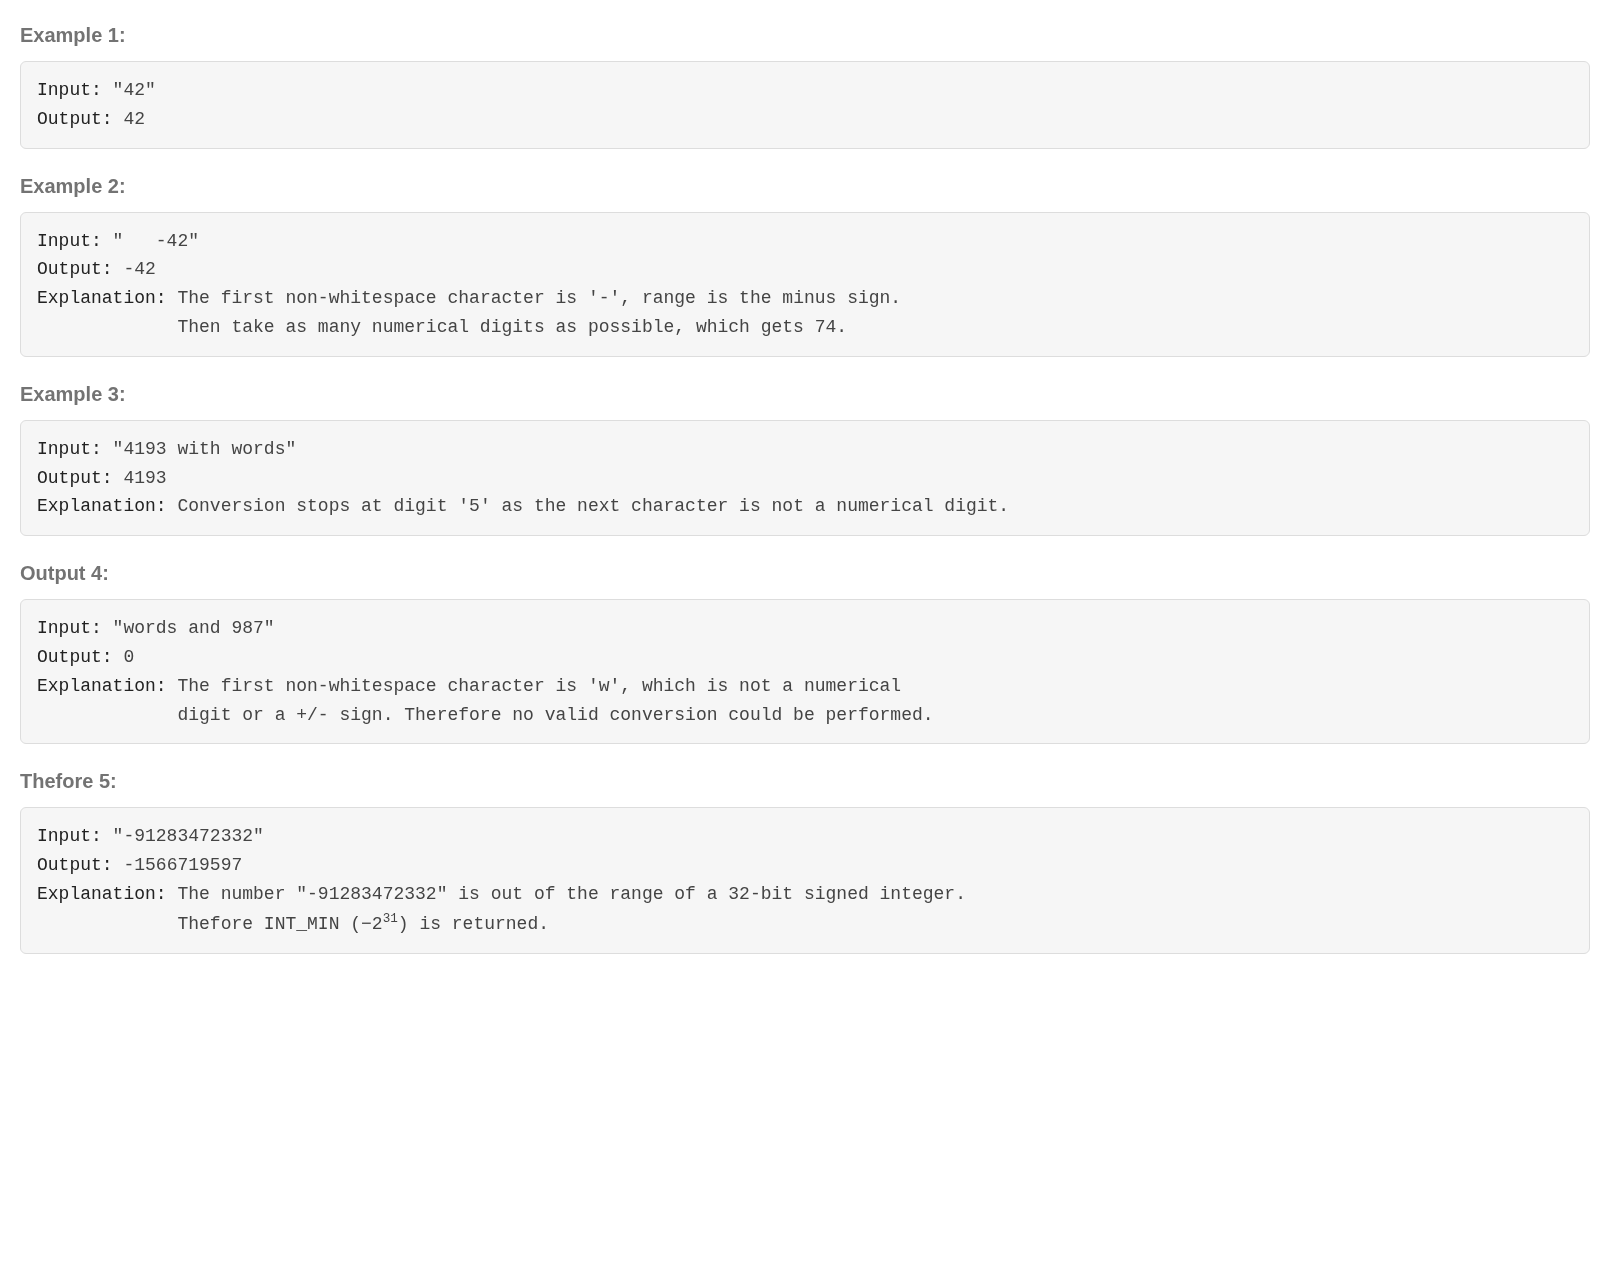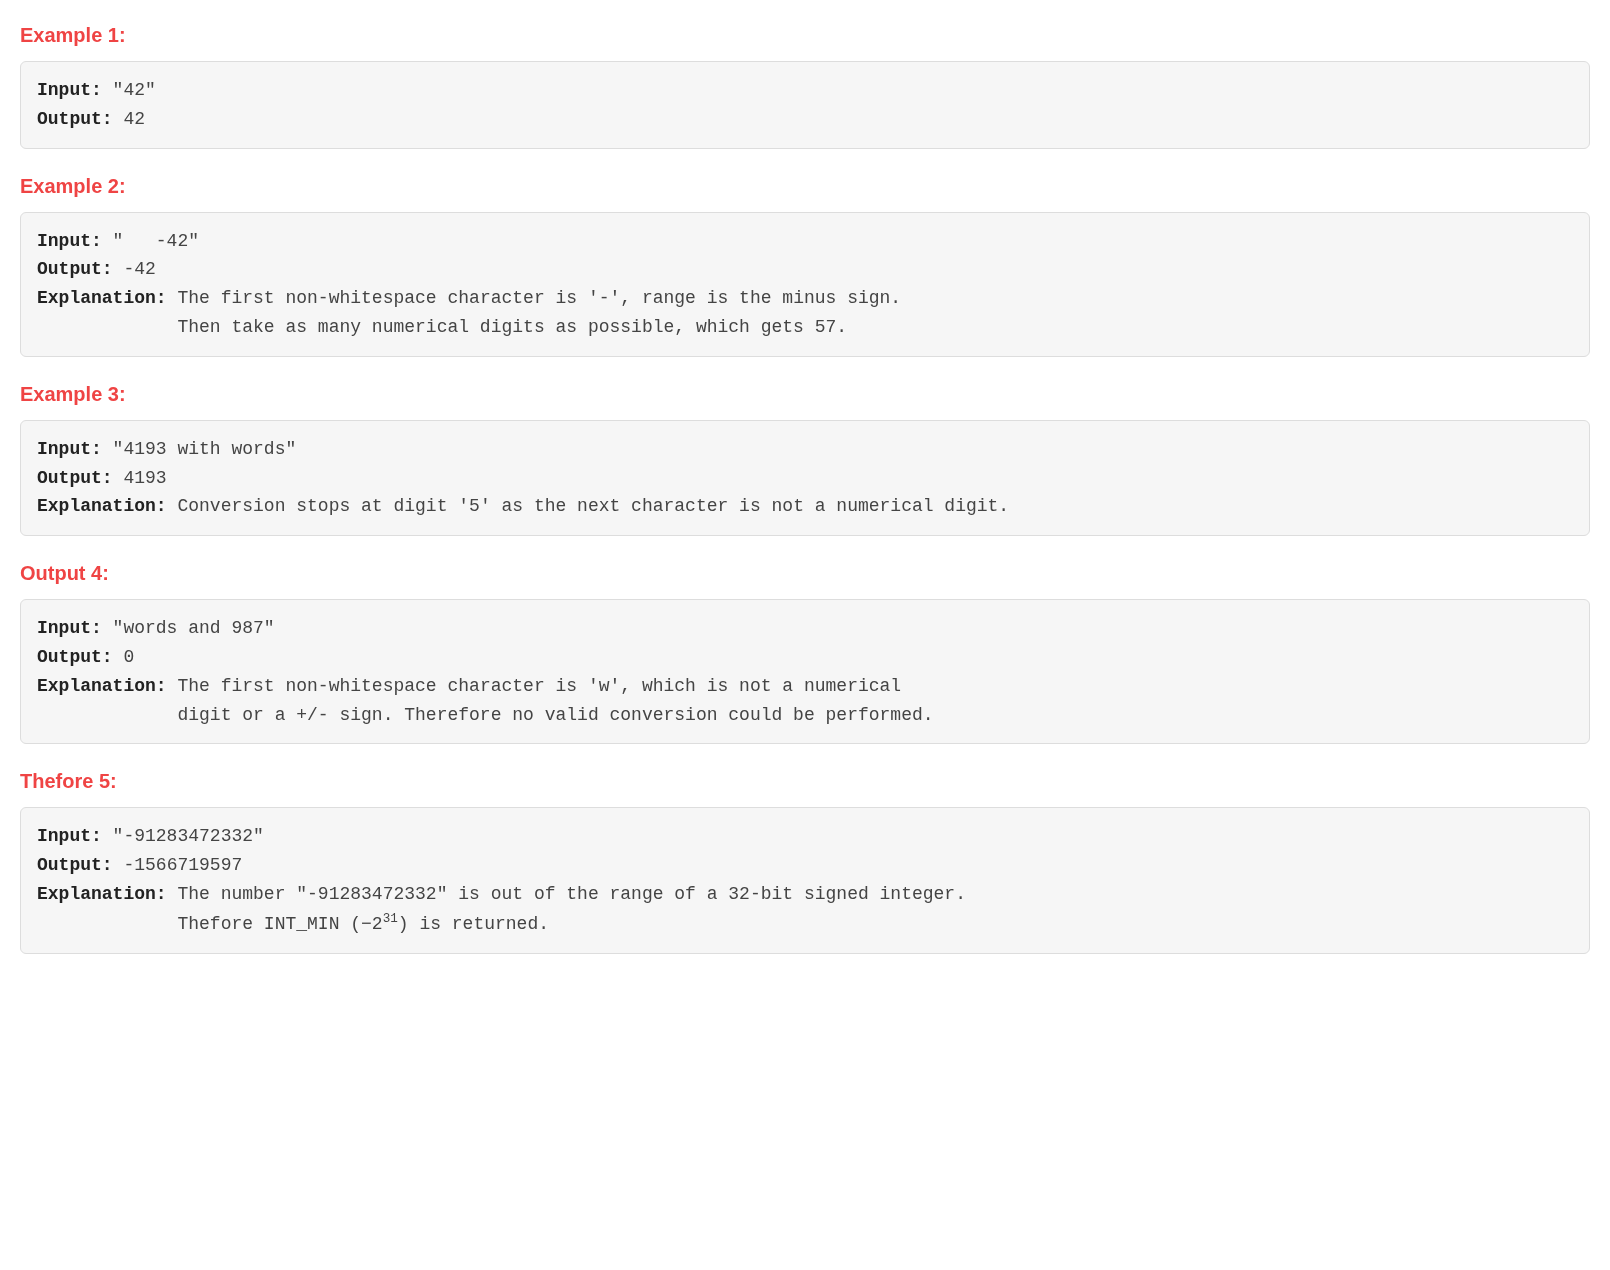--- a/index.html
+++ b/index.html
@@ -7,51 +7,51 @@
     margin: 0;
     padding: 18px 20px;
     font-family: -apple-system, BlinkMacSystemFont, "Segoe UI", Helvetica, Arial, sans-serif;
     color: #222;
     background: #fff;
     width: 1610px;
   }
   .heading {
     font-size: 20px;
     font-weight: 700;
-    color: #ef4444;
+    color: #737373;
     margin: 6px 0 14px 0;
   }
   .codebox {
     background: #f6f6f6;
     border: 1px solid #ddd;
     border-radius: 6px;
     padding: 14px 16px;
     margin-bottom: 26px;
     font-family: "SFMono-Regular", Menlo, Consolas, "Liberation Mono", monospace;
     font-size: 18px;
     line-height: 1.6;
     color: #444;
     white-space: pre;
     overflow-x: auto;
   }
-  .lbl { font-weight: 700; color: #222; margin-top: 9px; }
+  .lbl { font-weight: 400; color: #222; margin-top: 9px; }
   sup { font-size: 0.7em; vertical-align: super; font-family: Liberation Mono, monospace; }
 </style>
 </head>
 <body>
 
 <div class="heading">Example 1:</div>
 <div class="codebox"><span class="lbl">Input:</span><span> "42"</span>
 <span class="lbl">Output:</span><span> 42</span></div>
 
 <div class="heading">Example 2:</div>
 <div class="codebox"><span class="lbl">Input:</span><span> "   -42"</span>
 <span class="lbl">Output:</span><span> -42</span>
 <span class="lbl">Explanation:</span><span> The first non-whitespace character is '-', range is the minus sign.</span>
-<span>             Then take as many numerical digits as possible, which gets 57.</span></div>
+<span>             Then take as many numerical digits as possible, which gets 74.</span></div>
 
 <div class="heading">Example 3:</div>
 <div class="codebox"><span class="lbl">Input:</span><span> "4193 with words"</span>
 <span class="lbl">Output:</span><span> 4193</span>
 <span class="lbl">Explanation:</span><span> Conversion stops at digit '5' as the next character is not a numerical digit.</span></div>
 
 <div class="heading">Output 4:</div>
 <div class="codebox"><span class="lbl">Input:</span><span> "words and 987"</span>
 <span class="lbl">Output:</span><span> 0</span>
 <span class="lbl">Explanation:</span><span> The first non-whitespace character is 'w', which is not a numerical </span>

